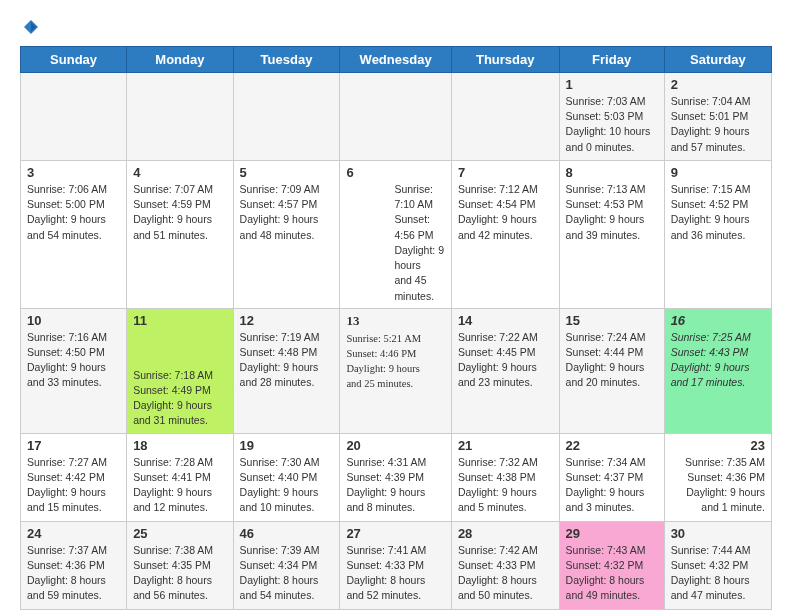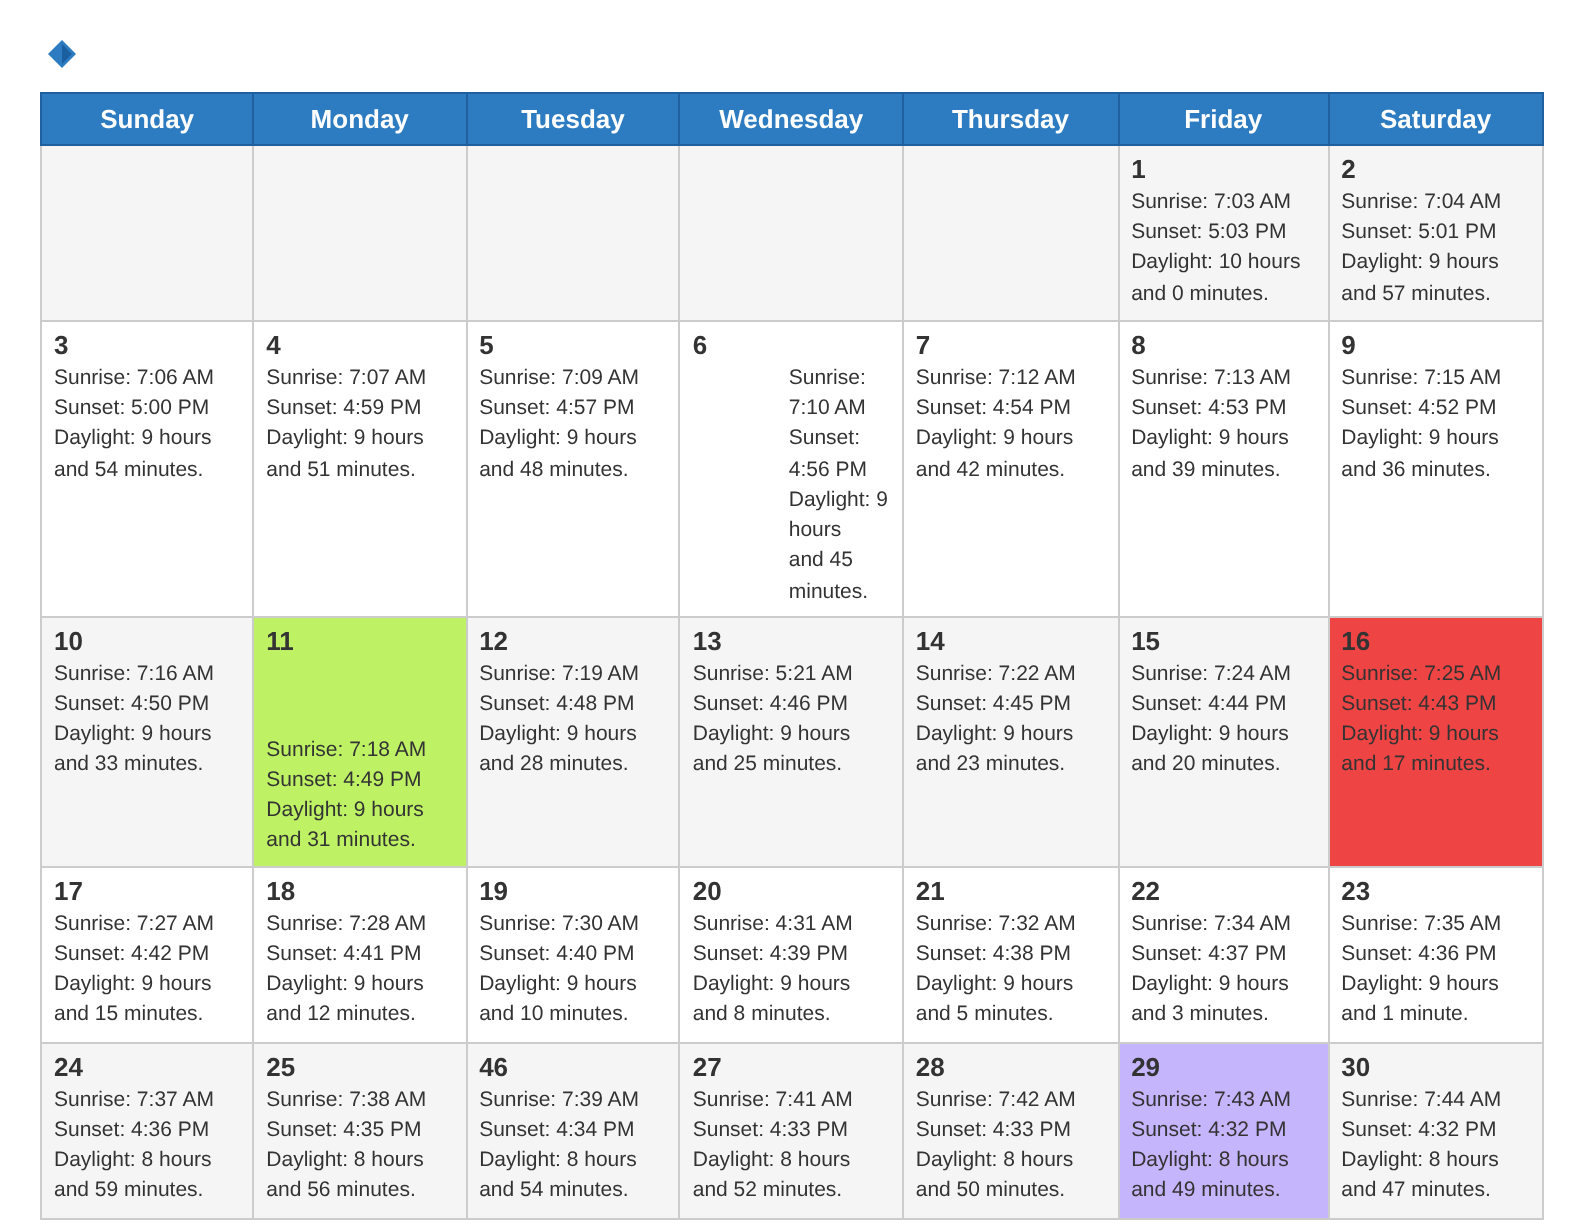--- a/index.html
+++ b/index.html
@@ -222,42 +222,42 @@
 Daylight: 9 hours
 and 31 minutes.</div>
           </td>
           <td style="background: rgb(245, 245, 245);">
             <span class="day-num">12</span>
             <div class="day-info" style="white-space: pre-line;">Sunrise: 7:19 AM
 Sunset: 4:48 PM
 Daylight: 9 hours
 and 28 minutes.</div>
           </td>
-          <td style="background: rgb(245, 245, 245);">
+          <td style="background: rgb(245, 245, 245); font-family: Liberation Serif, serif;">
             <span class="day-num">13</span>
             <div class="day-info" style="white-space: pre-line;">Sunrise: 5:21 AM
 Sunset: 4:46 PM
 Daylight: 9 hours
 and 25 minutes.</div>
           </td>
           <td style="background: rgb(245, 245, 245);">
             <span class="day-num">14</span>
             <div class="day-info" style="white-space: pre-line;">Sunrise: 7:22 AM
 Sunset: 4:45 PM
 Daylight: 9 hours
 and 23 minutes.</div>
           </td>
           <td style="background: rgb(245, 245, 245);">
             <span class="day-num">15</span>
             <div class="day-info" style="white-space: pre-line;">Sunrise: 7:24 AM
 Sunset: 4:44 PM
 Daylight: 9 hours
 and 20 minutes.</div>
           </td>
-          <td style="background: #ef4444;">
+          <td style="background: #86efac; font-style: italic;">
             <span class="day-num">16</span>
             <div class="day-info" style="white-space: pre-line;">Sunrise: 7:25 AM
 Sunset: 4:43 PM
 Daylight: 9 hours
 and 17 minutes.</div>
           </td>
         </tr>
         <tr>
           <td style="background: rgb(255, 255, 255);">
             <span class="day-num">17</span>
@@ -294,21 +294,21 @@
 Daylight: 9 hours
 and 5 minutes.</div>
           </td>
           <td style="background: rgb(255, 255, 255);">
             <span class="day-num">22</span>
             <div class="day-info" style="white-space: pre-line;">Sunrise: 7:34 AM
 Sunset: 4:37 PM
 Daylight: 9 hours
 and 3 minutes.</div>
           </td>
-          <td style="background: rgb(255, 255, 255);">
+          <td style="background: rgb(255, 255, 255); text-align: right;">
             <span class="day-num">23</span>
             <div class="day-info" style="white-space: pre-line;">Sunrise: 7:35 AM
 Sunset: 4:36 PM
 Daylight: 9 hours
 and 1 minute.</div>
           </td>
         </tr>
         <tr>
           <td style="background: rgb(245, 245, 245); margin-top: 46px;">
             <span class="day-num">24</span>
@@ -338,21 +338,21 @@
 Daylight: 8 hours
 and 52 minutes.</div>
           </td>
           <td style="background: rgb(245, 245, 245);">
             <span class="day-num">28</span>
             <div class="day-info" style="white-space: pre-line;">Sunrise: 7:42 AM
 Sunset: 4:33 PM
 Daylight: 8 hours
 and 50 minutes.</div>
           </td>
-          <td style="background: #c4b5fd; margin-left: 43px;">
+          <td style="background: #f9a8d4; margin-left: 43px;">
             <span class="day-num">29</span>
             <div class="day-info" style="white-space: pre-line;">Sunrise: 7:43 AM
 Sunset: 4:32 PM
 Daylight: 8 hours
 and 49 minutes.</div>
           </td>
           <td style="background: rgb(245, 245, 245);">
             <span class="day-num">30</span>
             <div class="day-info" style="white-space: pre-line;">Sunrise: 7:44 AM
 Sunset: 4:32 PM

